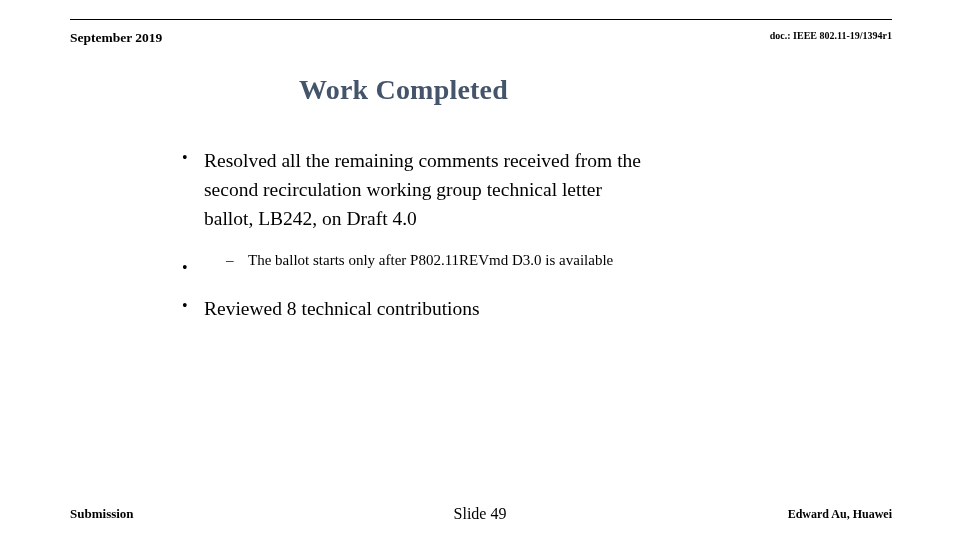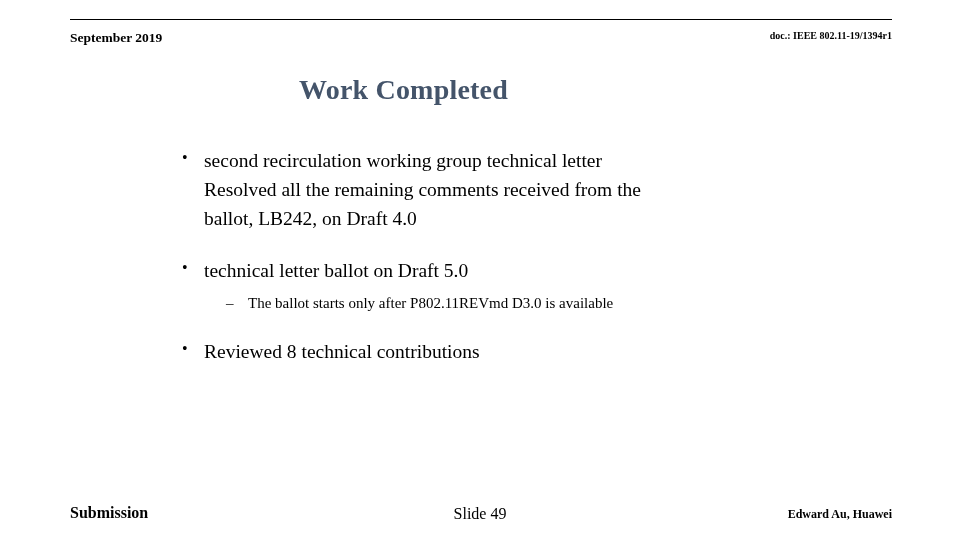--- a/index.html
+++ b/index.html
@@ -120,21 +120,21 @@
 
   .b1 { margin-bottom: 23px; }
   .b2 { margin-bottom: 14px; }
   .b3 { margin-bottom: 0; }
 
   
   .footer-left {
     position: absolute;
     left: 70px;
     bottom: 18px;
-    font-size: 16px;
+    font-size: 13px;
     font-weight: bold;
     font-family: "Liberation Serif", serif;
   }
   .footer-center {
     position: absolute;
     left: 0;
     width: 960px;
     bottom: 17px;
     text-align: center;
     font-size: 16px;
@@ -161,37 +161,36 @@
   </div>
   <div class="header-rule"></div>
 
   <div class="slide-title">Work Completed</div>
 
   <div class="body">
 
     <div class="bullet b1">
       <span class="marker">•</span>
       <span class="just">
+        <span class="line">Resolved all the remaining comments received from the</span>
         <span class="line stretch">
           <span>second</span>
           <span>recirculation</span>
           <span>working</span>
           <span>group</span>
           <span>technical</span>
           <span>letter</span>
         </span>
-        <span class="line">Resolved all the remaining comments received from the</span>
         <span class="line">ballot, LB242, on Draft 4.0</span>
       </span>
     </div>
 
     <div class="bullet b2">
       <span class="marker">•</span>
       <span class="just">
-        <span class="line">technical letter ballot on Draft 5.0</span>
       </span>
     </div>
 
     <div class="subbullet">
       <span class="marker">–</span>
       <span>The ballot starts only after P802.11REVmd D3.0 is available</span>
     </div>
 
     <div class="bullet b3">
       <span class="marker">•</span>

